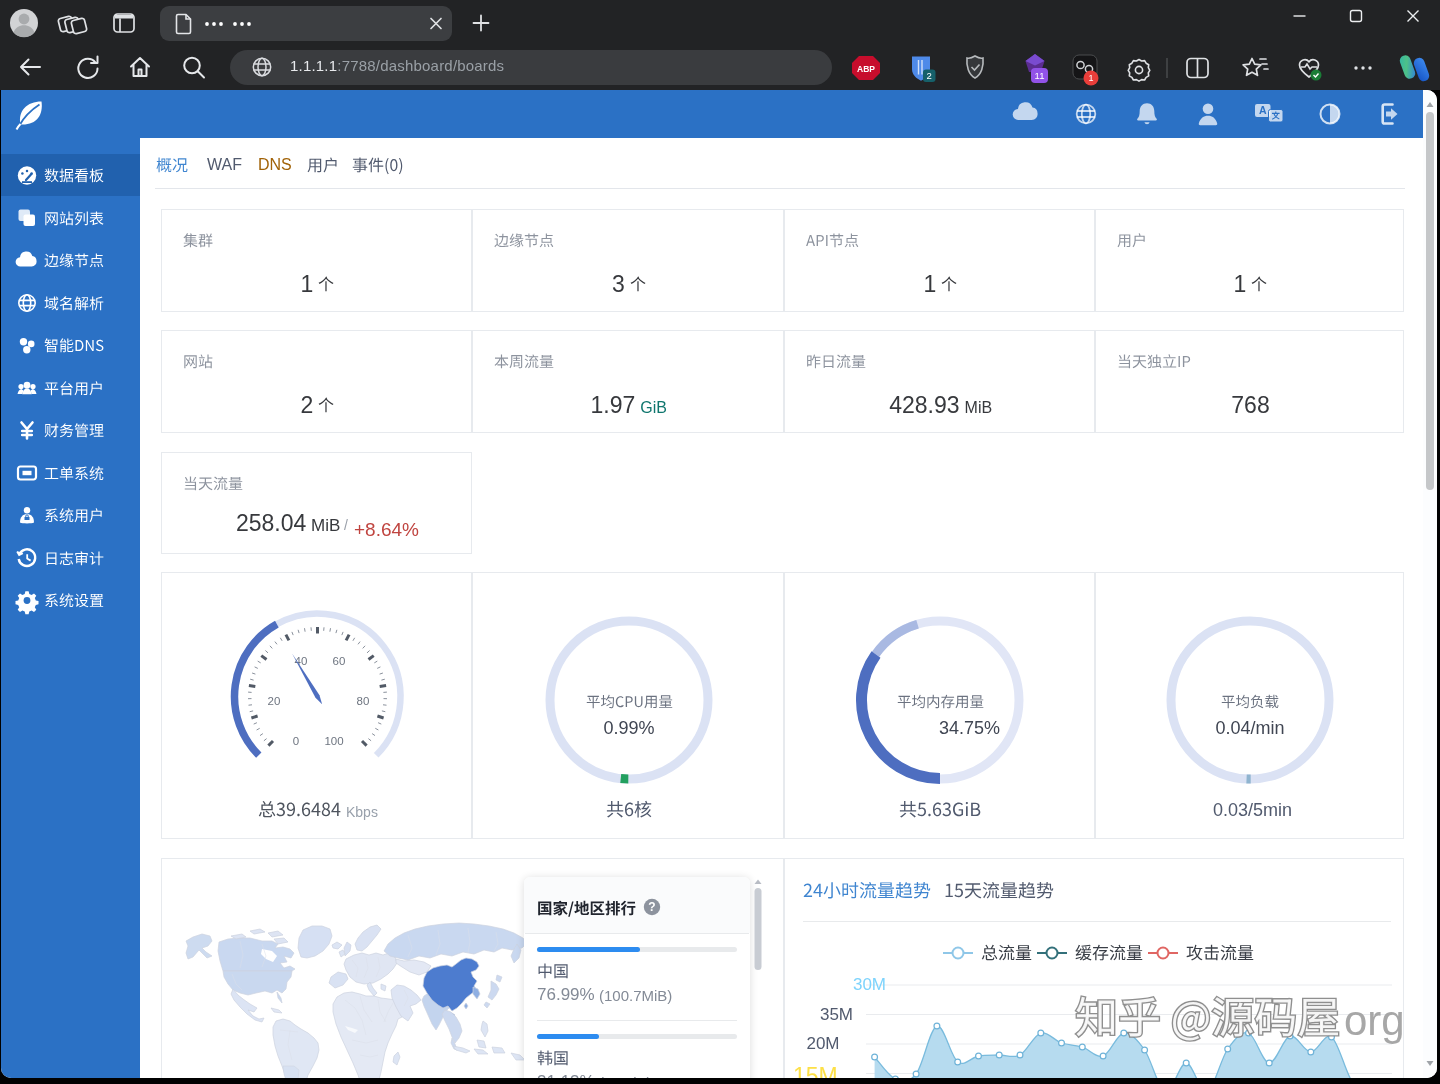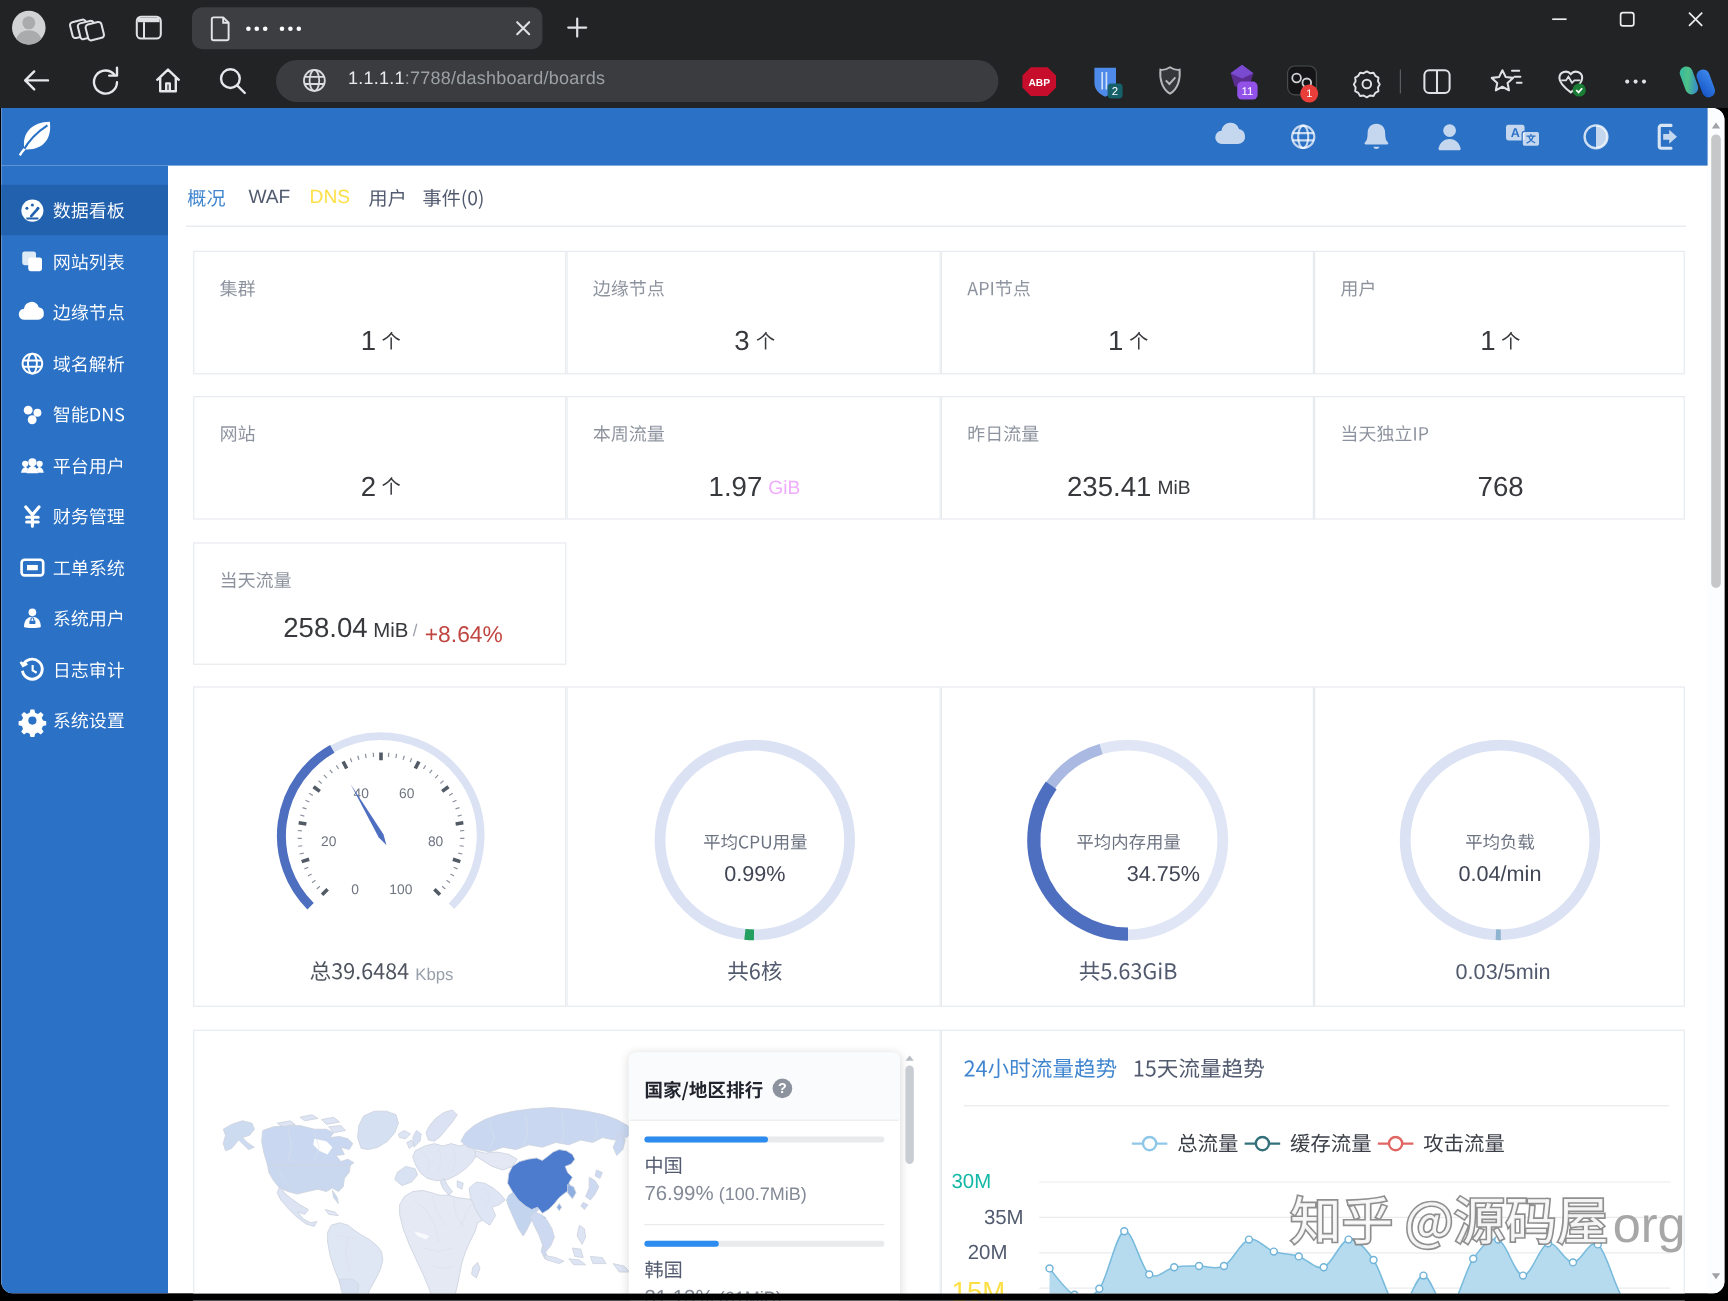--- a/index.html
+++ b/index.html
@@ -216,21 +216,21 @@
       </g>
       <g transform="translate(27 510.5)">
         <path d="M-1.6-9.3h3.2l.7 2.7 2.3 1 2.4-1.5 2.3 2.3-1.5 2.4 1 2.3 2.7.7v3.2l-2.7.7-1 2.3 1.5 2.4-2.3 2.3-2.4-1.5-2.3 1-.7 2.7h-3.2l-.7-2.7-2.3-1-2.4 1.5-2.3-2.3 1.5-2.4-1-2.3-2.7-.7v-3.2l2.7-.7 1-2.3-1.5-2.4 2.3-2.3 2.4 1.5 2.3-1Z" fill="#fff"></path>
         <circle r="3.4" fill="#2b71c5"></circle>
       </g>
     </svg>
     <svg style="position:absolute;left:156px;top:171px;overflow:visible" width="2" height="2">
       <path transform="scale(0.01600)" fill="#3f85d0" d="M623 -360C632 -367 661 -372 696 -372H743C710 -230 645 -82 520 46C538 54 563 71 576 83C667 -13 727 -121 766 -230V-18C766 26 770 41 783 53C796 65 816 69 834 69C844 69 866 69 877 69C894 69 912 65 922 58C935 49 943 36 947 17C952 -2 955 -59 956 -108C941 -113 922 -123 911 -133C911 -83 910 -40 908 -22C906 -10 902 -2 898 2C893 6 884 7 875 7C867 7 855 7 849 7C841 7 834 5 831 2C826 -1 825 -8 825 -14V-320H794L806 -372H951V-436H818C835 -540 839 -638 839 -719H936V-785H623V-719H778C778 -639 775 -540 756 -436H683C695 -503 713 -610 721 -658H660C654 -611 632 -467 623 -444C618 -427 611 -422 598 -418C606 -405 619 -375 623 -360ZM522 -547V-424H400V-547ZM522 -603H400V-719H522ZM337 -7C350 -24 374 -42 537 -143C546 -120 553 -99 558 -81L613 -107C597 -159 560 -244 525 -308L474 -286C488 -258 503 -226 516 -195L400 -129V-362H580V-782H339V-150C339 -104 314 -72 298 -59C311 -47 330 -22 337 -7ZM158 -840V-628H53V-558H156C132 -421 83 -260 30 -172C42 -156 60 -128 69 -108C102 -164 133 -248 158 -338V79H226V-415C248 -371 271 -321 282 -292L325 -353C311 -379 248 -487 226 -520V-558H312V-628H226V-840ZM1071 -734C1134 -684 1207 -610 1240 -560L1296 -616C1261 -665 1186 -735 1123 -783ZM1040 -89 1100 -36C1161 -129 1235 -257 1290 -364L1239 -415C1178 -301 1096 -167 1040 -89ZM1439 -721H1821V-450H1439ZM1367 -793V-378H1482C1471 -177 1438 -48 1243 21C1260 35 1281 62 1290 80C1502 -1 1544 -150 1558 -378H1676V-37C1676 42 1695 65 1771 65C1786 65 1857 65 1874 65C1943 65 1961 25 1968 -128C1948 -134 1917 -145 1901 -158C1898 -25 1894 -3 1866 -3C1851 -3 1792 -3 1781 -3C1754 -3 1748 -8 1748 -38V-378H1897V-793Z"></path>
     </svg>
     <div class="abs" style="left:207px;top:157px;font-size:16px;color:#515a6e">WAF</div>
-    <div class="abs" style="left:258px;top:157px;font-size:16px;color:#fde047">DNS</div>
+    <div class="abs" style="left:258px;top:157px;font-size:16px;color:#a16207">DNS</div>
     <svg style="position:absolute;left:307px;top:171px;overflow:visible" width="2" height="2">
       <path transform="scale(0.01600)" fill="#515a6e" d="M153 -770V-407C153 -266 143 -89 32 36C49 45 79 70 90 85C167 0 201 -115 216 -227H467V71H543V-227H813V-22C813 -4 806 2 786 3C767 4 699 5 629 2C639 22 651 55 655 74C749 75 807 74 841 62C875 50 887 27 887 -22V-770ZM227 -698H467V-537H227ZM813 -698V-537H543V-698ZM227 -466H467V-298H223C226 -336 227 -373 227 -407ZM813 -466V-298H543V-466ZM1247 -615H1769V-414H1246L1247 -467ZM1441 -826C1461 -782 1483 -726 1495 -685H1169V-467C1169 -316 1156 -108 1034 41C1052 49 1085 72 1099 86C1197 -34 1232 -200 1243 -344H1769V-278H1845V-685H1528L1574 -699C1562 -738 1537 -799 1513 -845Z"></path>
     </svg>
     <svg style="position:absolute;left:352px;top:171px;overflow:visible" width="2" height="2">
       <path transform="scale(0.01600)" fill="#515a6e" d="M134 -131V-72H459V-4C459 14 453 19 434 20C417 21 356 22 296 20C306 37 319 65 323 83C407 83 459 82 490 71C521 60 535 42 535 -4V-72H775V-28H851V-206H955V-266H851V-391H535V-462H835V-639H535V-698H935V-760H535V-840H459V-760H67V-698H459V-639H172V-462H459V-391H143V-336H459V-266H48V-206H459V-131ZM244 -586H459V-515H244ZM535 -586H759V-515H535ZM535 -336H775V-266H535ZM535 -206H775V-131H535ZM1317 -341V-268H1604V80H1679V-268H1953V-341H1679V-562H1909V-635H1679V-828H1604V-635H1470C1483 -680 1494 -728 1504 -775L1432 -790C1409 -659 1367 -530 1309 -447C1327 -438 1359 -420 1373 -409C1400 -451 1425 -504 1446 -562H1604V-341ZM1268 -836C1214 -685 1126 -535 1032 -437C1045 -420 1067 -381 1075 -363C1107 -397 1137 -437 1167 -480V78H1239V-597C1277 -667 1311 -741 1339 -815ZM2239 196 2295 171C2209 29 2168 -141 2168 -311C2168 -480 2209 -649 2295 -792L2239 -818C2147 -668 2092 -507 2092 -311C2092 -114 2147 47 2239 196ZM2616 13C2755 13 2844 -113 2844 -369C2844 -623 2755 -746 2616 -746C2476 -746 2388 -623 2388 -369C2388 -113 2476 13 2616 13ZM2616 -61C2533 -61 2476 -154 2476 -369C2476 -583 2533 -674 2616 -674C2699 -674 2756 -583 2756 -369C2756 -154 2699 -61 2616 -61ZM2992 196C3084 47 3139 -114 3139 -311C3139 -507 3084 -668 2992 -818L2935 -792C3021 -649 3064 -480 3064 -311C3064 -141 3021 29 2935 171Z"></path>
     </svg>
     <div class="abs" style="left:155px;top:188px;width:1250px;height:1px;background:#e3e6eb"></div>
     <div class="abs" style="left:162px;top:209px;width:311px;height:103px;background:#fff;border:1px solid #e7eaee;margin-left:-1px"></div>
     <div class="abs" style="left:473px;top:209px;width:311.5px;height:103px;background:#fff;border:1px solid #e7eaee;margin-left:-1px"></div>
     <div class="abs" style="left:784.5px;top:209px;width:311.5px;height:103px;background:#fff;border:1px solid #e7eaee;margin-left:-1px"></div>
@@ -281,22 +281,22 @@
     </svg>
     <div class="abs" style="left:1233.6px;top:273.4px;font-size:23px;color:#37393d;letter-spacing:0">1</div>
     <svg style="position:absolute;left:1251.4px;top:290px;overflow:visible" width="2" height="2">
       <path transform="scale(0.01600)" fill="#37393d" d="M460 -546V79H538V-546ZM506 -841C406 -674 224 -528 35 -446C56 -428 78 -399 91 -377C245 -452 393 -568 501 -706C634 -550 766 -454 914 -376C926 -400 949 -428 969 -444C815 -519 673 -613 545 -766L573 -810Z"></path>
     </svg>
     <div class="abs" style="left:300.6px;top:394.4px;font-size:23px;color:#37393d;letter-spacing:0">2</div>
     <svg style="position:absolute;left:318.4px;top:411px;overflow:visible" width="2" height="2">
       <path transform="scale(0.01600)" fill="#37393d" d="M460 -546V79H538V-546ZM506 -841C406 -674 224 -528 35 -446C56 -428 78 -399 91 -377C245 -452 393 -568 501 -706C634 -550 766 -454 914 -376C926 -400 949 -428 969 -444C815 -519 673 -613 545 -766L573 -810Z"></path>
     </svg>
     <div class="abs" style="left:590.5px;top:394.4px;font-size:23px;color:#37393d;letter-spacing:0">1.97</div>
-    <div class="abs" style="left:640.3px;top:399.5px;font-size:16px;color:#f0abfc">GiB</div>
-    <div class="abs" style="left:889.2px;top:394.4px;font-size:23px;color:#37393d;letter-spacing:0">235.41</div>
+    <div class="abs" style="left:640.3px;top:399.5px;font-size:16px;color:#0f766e">GiB</div>
+    <div class="abs" style="left:889.2px;top:394.4px;font-size:23px;color:#37393d;letter-spacing:0">428.93</div>
     <div class="abs" style="left:964.6px;top:399.5px;font-size:16px;color:#37393d">MiB</div>
     <div class="abs" style="left:1231.3px;top:394.4px;font-size:23px;color:#37393d;letter-spacing:0">768</div>
     <div class="abs" style="left:236px;top:512.4px;font-size:23px;color:#37393d">258.04</div>
     <div class="abs" style="left:311px;top:517.2px;font-size:17px;color:#37393d">MiB</div>
     <div class="abs" style="left:344px;top:518px;font-size:14px;color:#9aa0aa">/</div>
     <div class="abs" style="left:354px;top:519.7px;font-size:19px;color:#c04540">+8.64%</div>
     <div class="abs" style="left:162px;top:572px;width:311px;height:267px;background:#fff;border:1px solid #e7eaee;margin-left:-1px"></div>
     <div class="abs" style="left:473px;top:572px;width:311.5px;height:267px;background:#fff;border:1px solid #e7eaee;margin-left:-1px"></div>
     <div class="abs" style="left:784.5px;top:572px;width:311.5px;height:267px;background:#fff;border:1px solid #e7eaee;margin-left:-1px"></div>
     <div class="abs" style="left:1096px;top:572px;width:309px;height:267px;background:#fff;border:1px solid #e7eaee;margin-left:-1px"></div>
@@ -548,21 +548,21 @@
         <circle cx="1186.2" cy="1063" r="2.9" fill="#fff" stroke="#6fb3d8" stroke-width="1.2"></circle>
         <circle cx="1227.7" cy="1049" r="2.9" fill="#fff" stroke="#6fb3d8" stroke-width="1.2"></circle>
         <circle cx="1248.5" cy="1033" r="2.9" fill="#fff" stroke="#6fb3d8" stroke-width="1.2"></circle>
         <circle cx="1269.2" cy="1063" r="2.9" fill="#fff" stroke="#6fb3d8" stroke-width="1.2"></circle>
         <circle cx="1290.0" cy="1036" r="2.9" fill="#fff" stroke="#6fb3d8" stroke-width="1.2"></circle>
         <circle cx="1310.8" cy="1052" r="2.9" fill="#fff" stroke="#6fb3d8" stroke-width="1.2"></circle>
         <circle cx="1331.5" cy="1037" r="2.9" fill="#fff" stroke="#6fb3d8" stroke-width="1.2"></circle>
         <circle cx="1352.3" cy="1082" r="2.9" fill="#fff" stroke="#6fb3d8" stroke-width="1.2"></circle>
       </g>
     </svg>
-    <div class="abs" style="left:766px;top:976px;width:60px;text-align:right;font-size:17px;color:#14b8a6">30M</div>
+    <div class="abs" style="left:826px;top:976px;width:60px;text-align:right;font-size:17px;color:#7dd3fc">30M</div>
     <div class="abs" style="left:793px;top:1005.5px;width:60px;text-align:right;font-size:17px;color:#515a6e">35M</div>
     <div class="abs" style="left:793px;top:1035px;width:60px;text-align:center;font-size:17px;color:#515a6e">20M</div>
     <div class="abs" style="left:793px;top:1064.5px;width:60px;text-align:left;font-size:23px;color:#fde047">15M</div>
     <svg class="abs" style="left:1075px;top:1033px;overflow:visible" width="2" height="2">
       <path transform="scale(0.04300)" fill="none" stroke="#838383" stroke-opacity=".9" stroke-width="63" d="M547 -753V51H620V-28H832V40H908V-753ZM620 -99V-682H832V-99ZM157 -841C134 -718 92 -599 33 -522C50 -511 81 -490 94 -478C124 -521 152 -576 175 -636H252V-472V-436H45V-364H247C234 -231 186 -87 34 21C49 32 77 62 86 77C201 -5 262 -112 294 -220C348 -158 427 -63 461 -14L512 -78C482 -112 360 -249 312 -296C317 -319 320 -342 322 -364H515V-436H326L327 -471V-636H486V-706H199C211 -745 221 -785 230 -826ZM1165 -627C1204 -556 1245 -463 1259 -405L1329 -432C1313 -489 1271 -581 1230 -649ZM1782 -667C1757 -595 1711 -494 1673 -432L1735 -407C1774 -466 1823 -561 1862 -640ZM1054 -368V-291H1469V-22C1469 -1 1461 5 1438 6C1415 7 1337 8 1253 4C1266 26 1280 60 1285 81C1391 81 1457 80 1494 68C1533 56 1549 33 1549 -22V-291H1948V-368H1549V-708C1665 -720 1774 -736 1858 -758L1819 -826C1655 -783 1360 -758 1119 -749C1126 -731 1135 -702 1136 -682C1241 -685 1357 -690 1469 -700V-368ZM2673 173C2751 173 2821 155 2886 116L2861 62C2812 91 2749 112 2680 112C2490 112 2347 -12 2347 -230C2347 -491 2540 -661 2739 -661C2942 -661 3049 -529 3049 -348C3049 -204 2969 -117 2898 -117C2837 -117 2815 -160 2837 -249L2881 -472H2821L2808 -426H2806C2785 -463 2755 -481 2717 -481C2586 -481 2501 -340 2501 -222C2501 -120 2560 -63 2636 -63C2686 -63 2736 -97 2772 -140H2775C2782 -83 2829 -55 2890 -55C2991 -55 3113 -157 3113 -352C3113 -572 2971 -722 2747 -722C2497 -722 2280 -526 2280 -227C2280 34 2455 173 2673 173ZM2654 -126C2609 -126 2575 -155 2575 -227C2575 -312 2630 -417 2717 -417C2748 -417 2768 -405 2789 -370L2758 -193C2719 -146 2685 -126 2654 -126ZM3707 -407H4013V-319H3707ZM3707 -549H4013V-463H3707ZM3675 -205C3645 -138 3601 -68 3555 -19C3572 -9 3601 9 3615 20C3659 -32 3709 -113 3742 -186ZM3958 -188C3998 -124 4046 -40 4068 10L4137 -21C4113 -69 4063 -152 4023 -213ZM3257 -777C3312 -742 3387 -693 3424 -662L3469 -722C3430 -751 3355 -797 3301 -829ZM3208 -507C3264 -476 3339 -428 3377 -400L3421 -460C3382 -488 3306 -531 3251 -560ZM3229 24 3296 66C3344 -28 3400 -152 3441 -258L3381 -300C3336 -186 3273 -54 3229 24ZM3508 -791V-517C3508 -352 3497 -125 3384 36C3401 44 3433 63 3446 76C3565 -92 3581 -342 3581 -517V-723H4121V-791ZM3820 -709C3814 -680 3802 -639 3791 -607H3639V-261H3819V0C3819 11 3815 15 3803 16C3790 16 3746 16 3699 15C3708 34 3717 61 3720 79C3786 80 3830 80 3857 69C3884 58 3891 39 3891 2V-261H4083V-607H3864C3877 -633 3890 -663 3903 -692ZM4580 -205V-137H4962V-205ZM4661 -650C4654 -551 4641 -417 4628 -337H4648L5033 -336C5014 -117 4992 -28 4966 -2C4956 8 4946 10 4928 9C4910 9 4865 9 4817 4C4829 23 4836 52 4838 73C4886 76 4932 76 4958 74C4988 72 5007 65 5026 43C5062 7 5085 -98 5108 -368C5109 -379 5110 -401 5110 -401H4986C5002 -525 5018 -675 5026 -779L4973 -785L4961 -781H4613V-712H4948C4940 -624 4927 -502 4915 -401H4707C4716 -475 4726 -569 4731 -645ZM4221 -787V-718H4343C4315 -565 4270 -423 4199 -328C4211 -308 4228 -266 4233 -247C4252 -272 4270 -299 4286 -329V34H4351V-46H4535V-479H4352C4378 -554 4399 -635 4415 -718H4564V-787ZM4351 -411H4469V-113H4351ZM5386 -726H5980V-627H5386ZM5311 -789V-510C5311 -347 5302 -120 5204 42C5223 49 5257 67 5271 80C5372 -88 5386 -337 5386 -510V-564H6055V-789ZM5453 -244C5474 -252 5505 -256 5698 -269V-181H5438V-119H5698V-10H5362V51H6117V-10H5771V-119H6040V-181H5771V-274L5956 -285C5982 -262 6004 -239 6020 -220L6079 -260C6035 -310 5947 -382 5875 -431H6087V-493H5392V-431H5584C5543 -389 5502 -354 5486 -343C5465 -326 5447 -316 5430 -313C5438 -294 5449 -260 5453 -244ZM5819 -398C5843 -381 5868 -361 5893 -341L5559 -323C5601 -355 5642 -392 5679 -431H5872Z"></path>
       <path transform="scale(0.04300)" fill="#ffffff" fill-opacity=".9" d="M547 -753V51H620V-28H832V40H908V-753ZM620 -99V-682H832V-99ZM157 -841C134 -718 92 -599 33 -522C50 -511 81 -490 94 -478C124 -521 152 -576 175 -636H252V-472V-436H45V-364H247C234 -231 186 -87 34 21C49 32 77 62 86 77C201 -5 262 -112 294 -220C348 -158 427 -63 461 -14L512 -78C482 -112 360 -249 312 -296C317 -319 320 -342 322 -364H515V-436H326L327 -471V-636H486V-706H199C211 -745 221 -785 230 -826ZM1165 -627C1204 -556 1245 -463 1259 -405L1329 -432C1313 -489 1271 -581 1230 -649ZM1782 -667C1757 -595 1711 -494 1673 -432L1735 -407C1774 -466 1823 -561 1862 -640ZM1054 -368V-291H1469V-22C1469 -1 1461 5 1438 6C1415 7 1337 8 1253 4C1266 26 1280 60 1285 81C1391 81 1457 80 1494 68C1533 56 1549 33 1549 -22V-291H1948V-368H1549V-708C1665 -720 1774 -736 1858 -758L1819 -826C1655 -783 1360 -758 1119 -749C1126 -731 1135 -702 1136 -682C1241 -685 1357 -690 1469 -700V-368ZM2673 173C2751 173 2821 155 2886 116L2861 62C2812 91 2749 112 2680 112C2490 112 2347 -12 2347 -230C2347 -491 2540 -661 2739 -661C2942 -661 3049 -529 3049 -348C3049 -204 2969 -117 2898 -117C2837 -117 2815 -160 2837 -249L2881 -472H2821L2808 -426H2806C2785 -463 2755 -481 2717 -481C2586 -481 2501 -340 2501 -222C2501 -120 2560 -63 2636 -63C2686 -63 2736 -97 2772 -140H2775C2782 -83 2829 -55 2890 -55C2991 -55 3113 -157 3113 -352C3113 -572 2971 -722 2747 -722C2497 -722 2280 -526 2280 -227C2280 34 2455 173 2673 173ZM2654 -126C2609 -126 2575 -155 2575 -227C2575 -312 2630 -417 2717 -417C2748 -417 2768 -405 2789 -370L2758 -193C2719 -146 2685 -126 2654 -126ZM3707 -407H4013V-319H3707ZM3707 -549H4013V-463H3707ZM3675 -205C3645 -138 3601 -68 3555 -19C3572 -9 3601 9 3615 20C3659 -32 3709 -113 3742 -186ZM3958 -188C3998 -124 4046 -40 4068 10L4137 -21C4113 -69 4063 -152 4023 -213ZM3257 -777C3312 -742 3387 -693 3424 -662L3469 -722C3430 -751 3355 -797 3301 -829ZM3208 -507C3264 -476 3339 -428 3377 -400L3421 -460C3382 -488 3306 -531 3251 -560ZM3229 24 3296 66C3344 -28 3400 -152 3441 -258L3381 -300C3336 -186 3273 -54 3229 24ZM3508 -791V-517C3508 -352 3497 -125 3384 36C3401 44 3433 63 3446 76C3565 -92 3581 -342 3581 -517V-723H4121V-791ZM3820 -709C3814 -680 3802 -639 3791 -607H3639V-261H3819V0C3819 11 3815 15 3803 16C3790 16 3746 16 3699 15C3708 34 3717 61 3720 79C3786 80 3830 80 3857 69C3884 58 3891 39 3891 2V-261H4083V-607H3864C3877 -633 3890 -663 3903 -692ZM4580 -205V-137H4962V-205ZM4661 -650C4654 -551 4641 -417 4628 -337H4648L5033 -336C5014 -117 4992 -28 4966 -2C4956 8 4946 10 4928 9C4910 9 4865 9 4817 4C4829 23 4836 52 4838 73C4886 76 4932 76 4958 74C4988 72 5007 65 5026 43C5062 7 5085 -98 5108 -368C5109 -379 5110 -401 5110 -401H4986C5002 -525 5018 -675 5026 -779L4973 -785L4961 -781H4613V-712H4948C4940 -624 4927 -502 4915 -401H4707C4716 -475 4726 -569 4731 -645ZM4221 -787V-718H4343C4315 -565 4270 -423 4199 -328C4211 -308 4228 -266 4233 -247C4252 -272 4270 -299 4286 -329V34H4351V-46H4535V-479H4352C4378 -554 4399 -635 4415 -718H4564V-787ZM4351 -411H4469V-113H4351ZM5386 -726H5980V-627H5386ZM5311 -789V-510C5311 -347 5302 -120 5204 42C5223 49 5257 67 5271 80C5372 -88 5386 -337 5386 -510V-564H6055V-789ZM5453 -244C5474 -252 5505 -256 5698 -269V-181H5438V-119H5698V-10H5362V51H6117V-10H5771V-119H6040V-181H5771V-274L5956 -285C5982 -262 6004 -239 6020 -220L6079 -260C6035 -310 5947 -382 5875 -431H6087V-493H5392V-431H5584C5543 -389 5502 -354 5486 -343C5465 -326 5447 -316 5430 -313C5438 -294 5449 -260 5453 -244ZM5819 -398C5843 -381 5868 -361 5893 -341L5559 -323C5601 -355 5642 -392 5679 -431H5872Z"></path>
     </svg>
     <div class="abs" style="left:1344px;top:1000px;font-size:42px;color:#a3a3a3;opacity:.95">org</div>
     <div class="abs" style="left:0;top:1078px;width:1440px;height:6px;background:#010101"></div>
   </div>

